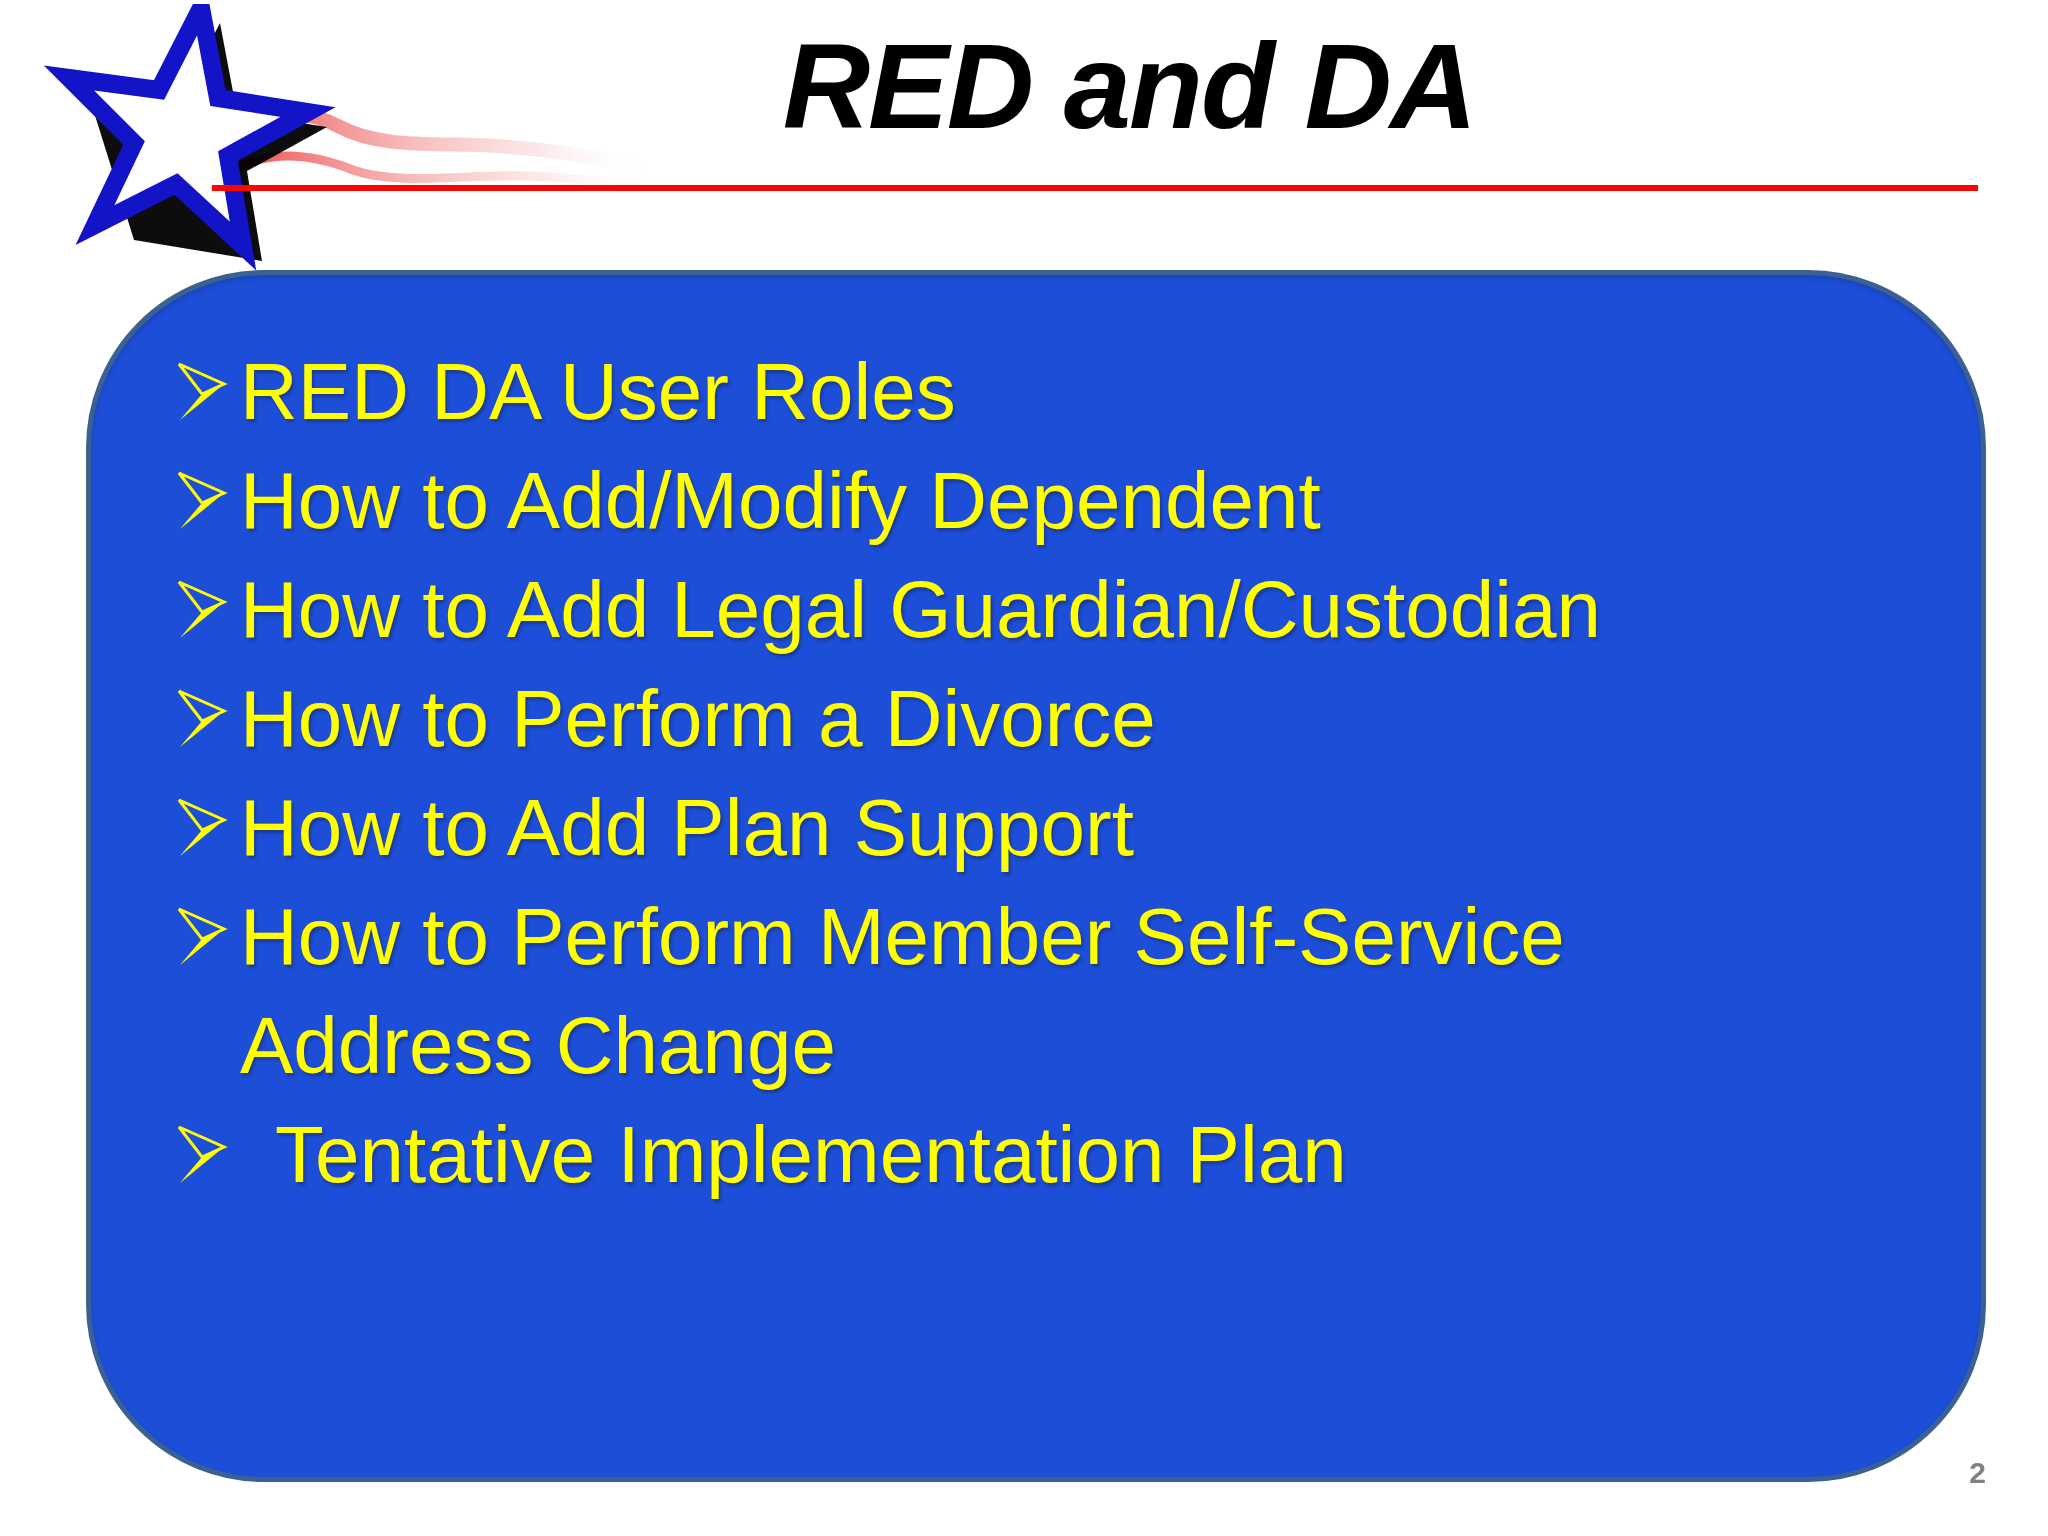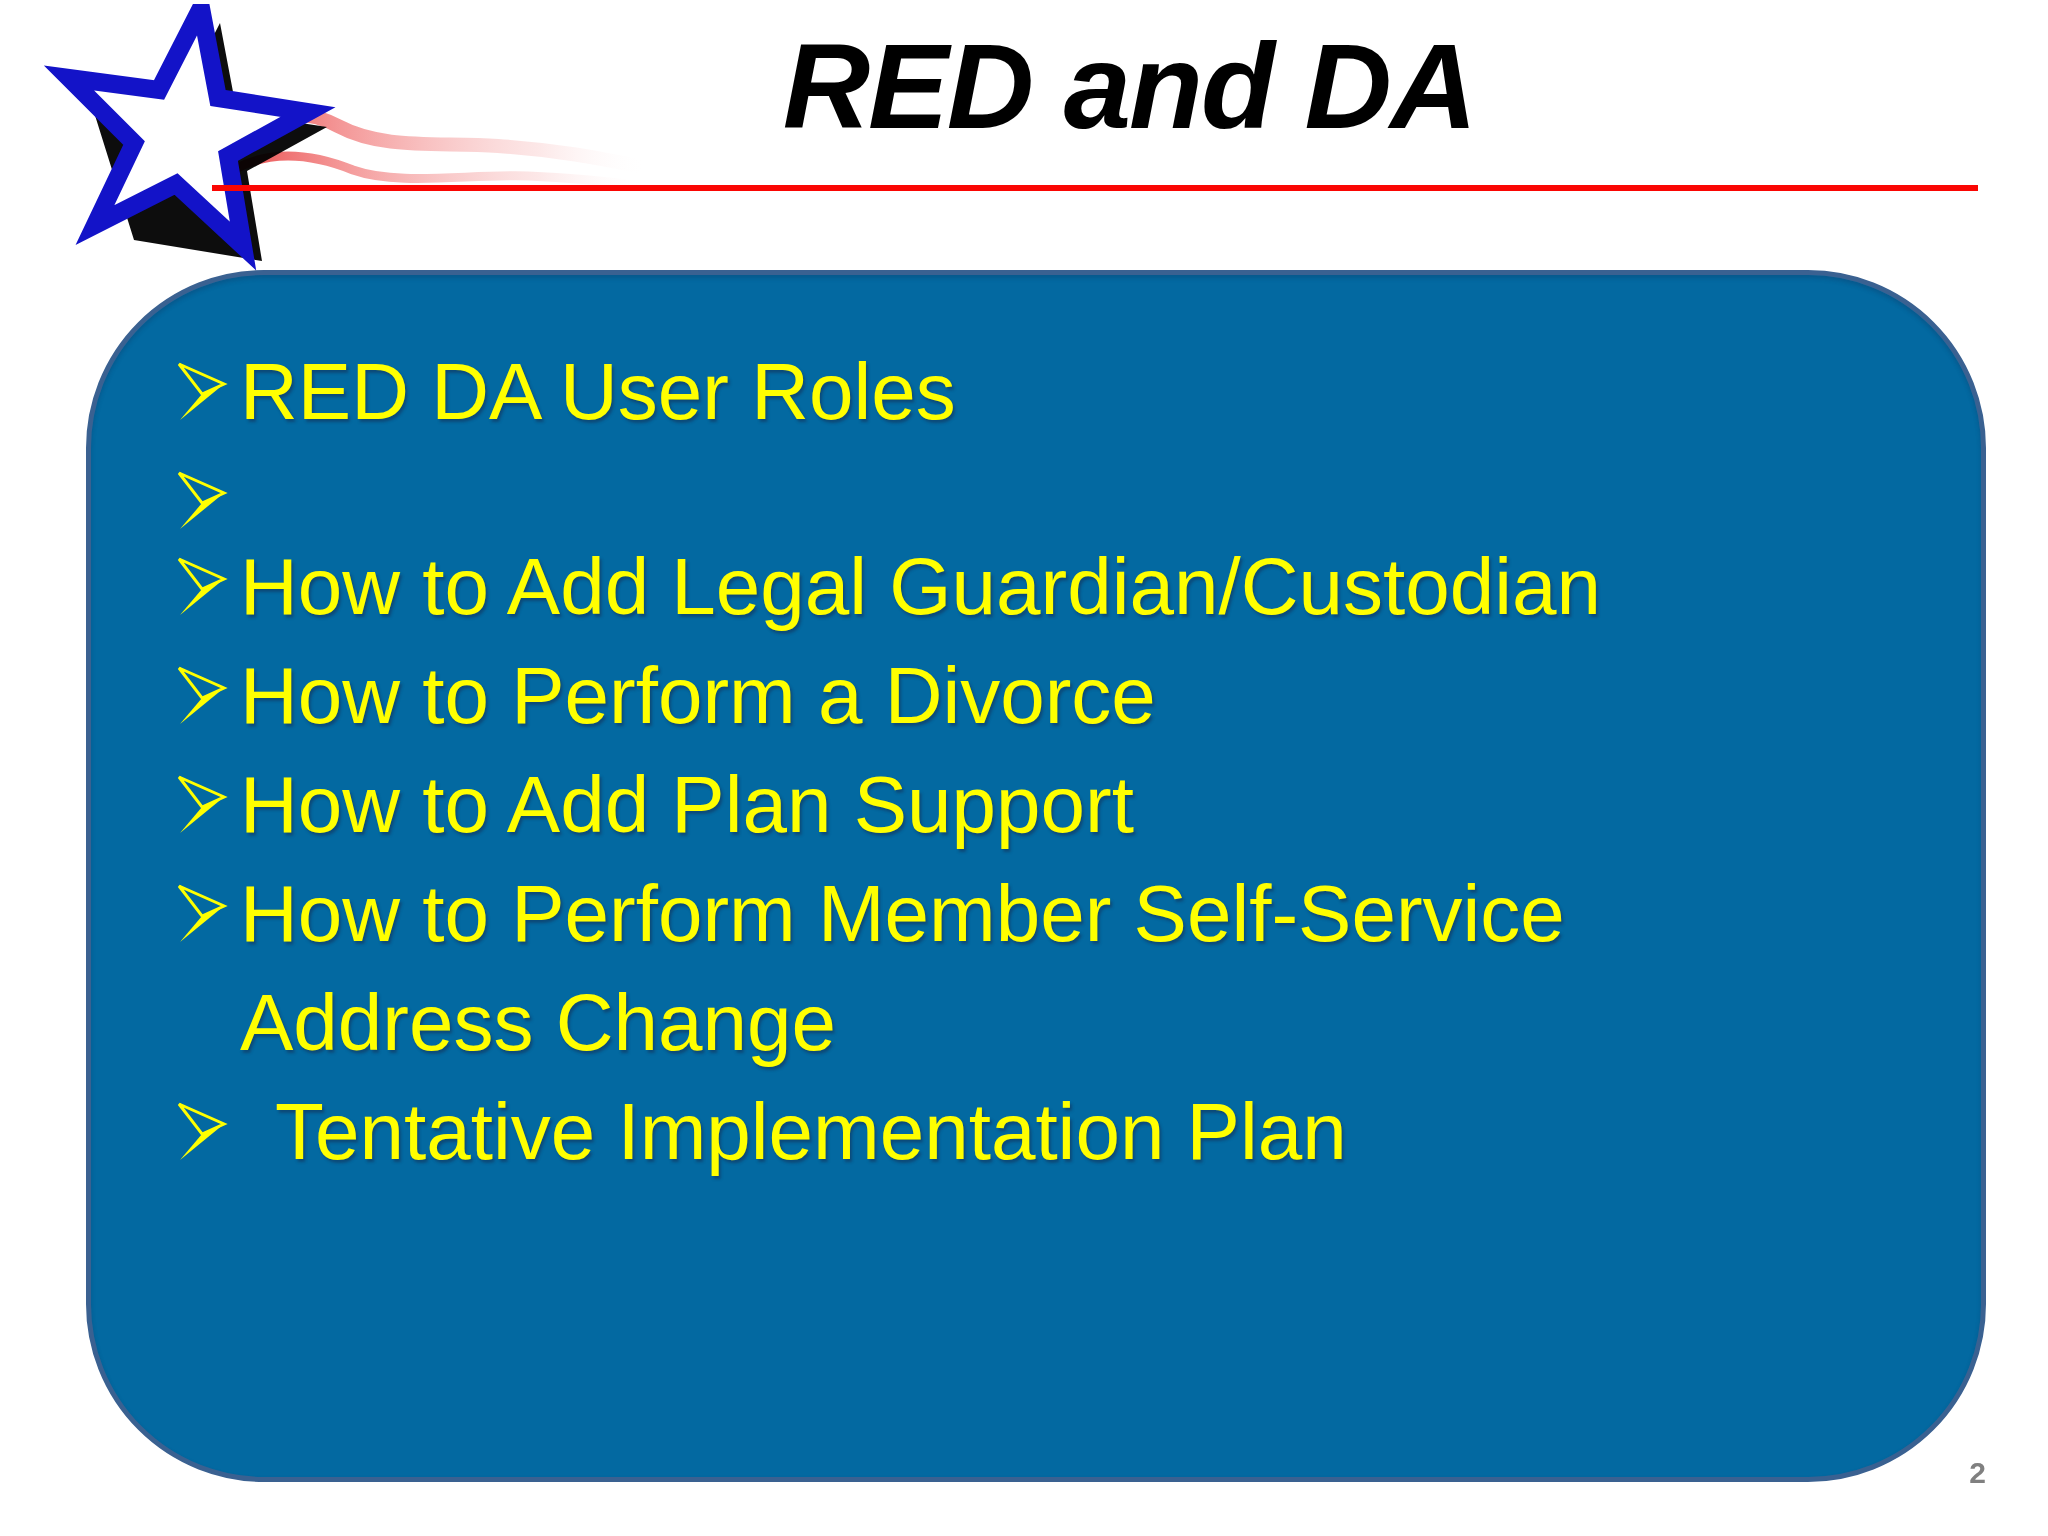--- a/index.html
+++ b/index.html
@@ -26,21 +26,21 @@
     font-style:italic;
     color:#000000;
     letter-spacing:-2px;
     white-space:nowrap;
   }
   
   .panel{
     position:absolute;left:86px;top:270px;
     width:1900px;height:1212px;
     box-sizing:border-box;
-    background:#0369a1;
+    background:#1d4ed8;
     border:5px solid #3a6191;
     border-radius:178px;
     box-shadow:inset 0 3px 4px rgba(20,40,80,0.25);
   }
   .agenda{
     list-style:none;
     margin:0;
     padding:62px 60px 0 85px;
   }
   .agenda li{
@@ -109,20 +109,23 @@
         <div class="item-text">
           <span>RED DA User Roles</span>
         </div>
       </li>
 
       <li>
         <svg class="bullet" viewBox="0 0 54 62">
           <path d="M3,3 L48,23 L26,33 Z" fill="none" stroke="#ffff00" stroke-width="3"></path>
           <path d="M48,23 L26,33 L4,59 Z" fill="#ffff00"></path>
         </svg>
+        <div class="item-text">
+          <span>How to Add/Modify Dependent</span>
+        </div>
       </li>
 
       <li>
         <svg class="bullet" viewBox="0 0 54 62">
           <path d="M3,3 L48,23 L26,33 Z" fill="none" stroke="#ffff00" stroke-width="3"></path>
           <path d="M48,23 L26,33 L4,59 Z" fill="#ffff00"></path>
         </svg>
         <div class="item-text">
           <span>How to Add Legal Guardian/Custodian</span>
         </div>

